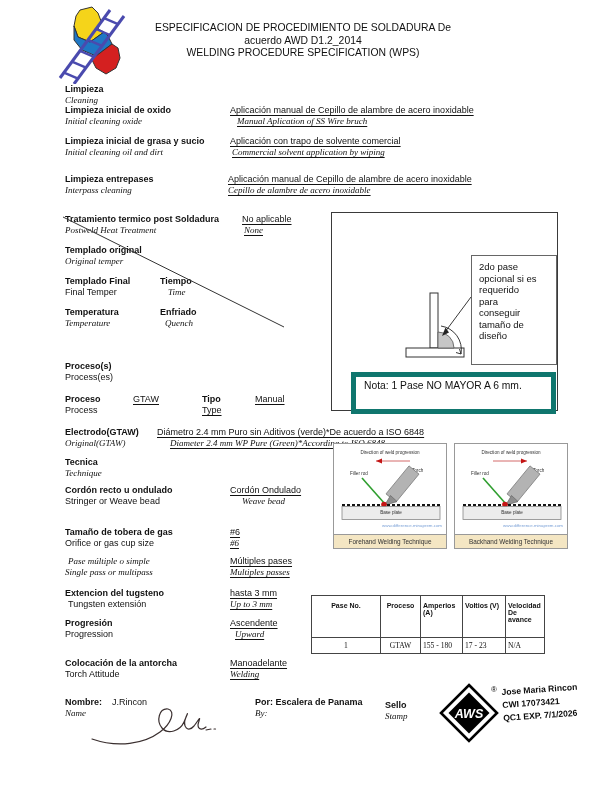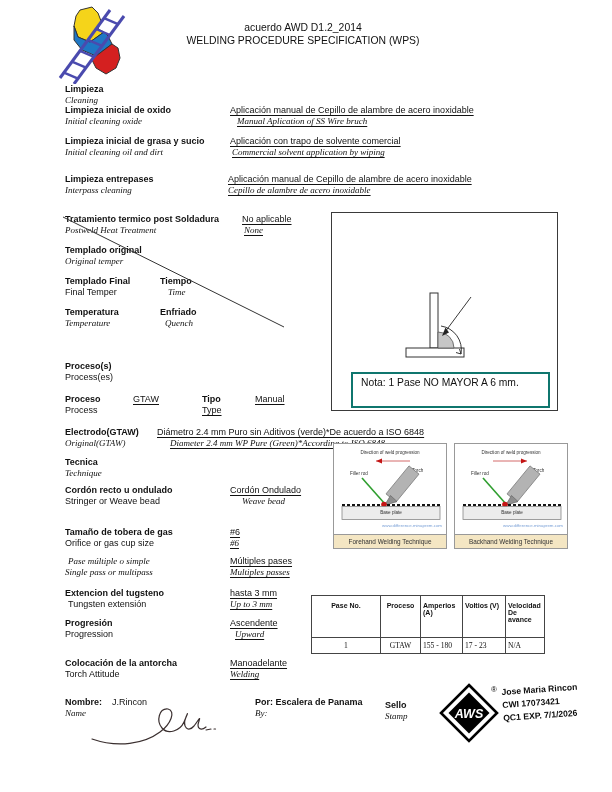--- a/index.html
+++ b/index.html
@@ -8,21 +8,21 @@
   .abs{position:absolute;}
   .pos{position:absolute;top:0;white-space:nowrap;}
   .row{position:absolute;width:612px;font-size:9px;line-height:11px;}
   .b{font-weight:bold;}
   .i{font-style:italic;font-family:Liberation Serif, serif;}
   .u{text-decoration:underline;text-underline-offset:1.5px;}
   .title{left:130px;top:22px;width:346px;text-align:center;font-size:10.4px;line-height:12.6px;}
   .box{position:absolute;border:1.5px solid #3a3a3a;background:#fff;}
   .callout{position:absolute;border:1px solid #666;background:#fff;font-size:9.5px;line-height:11.5px;padding:5px 4px 4px 7px;}
   .callout-inner{width:60px;}
-  .nota{position:absolute;border:2px solid #0f766e;background:#fff;font-size:10.3px;line-height:12.5px;padding:3px 4px 2px 8px;}
+  .nota{position:absolute;border:5px solid #0f766e;background:#fff;font-size:10.3px;line-height:12.5px;padding:3px 4px 2px 8px;}
   .tpanel{position:absolute;width:114px;height:106px;border:1px solid #999;background:#fff;box-sizing:border-box;}
   .t-dir{position:absolute;top:6px;left:0;width:100%;text-align:center;font-size:4.6px;color:#333;}
   .t-lab{position:absolute;font-size:4.6px;color:#333;}
   .t-watermark{position:absolute;right:4px;top:79px;font-size:4.4px;}
   .t-caption{position:absolute;left:0;bottom:0;width:100%;height:14px;border-top:1px solid #999;
              display:flex;align-items:center;justify-content:center;font-size:6.4px;color:#333;box-sizing:border-box;}
   .tbl{position:absolute;left:311px;top:595px;border-collapse:collapse;table-layout:fixed;}
   .tbl th,.tbl td{border:1px solid #444;overflow:hidden;}
   .tbl th{font-size:7px;font-family:"Liberation Sans",sans-serif;font-weight:bold;vertical-align:top;padding:6px 2px 0 2px;}
   .tbl td{font-size:7.6px;font-family:"Liberation Serif",serif;padding:0 2px;height:15px;}
@@ -47,20 +47,21 @@
       <line x1="18" y1="68.6" x2="32" y2="74.6"></line>
       <line x1="26" y1="57.7" x2="40" y2="63.7"></line>
       <line x1="34" y1="46.8" x2="48" y2="52.8"></line>
       <line x1="42" y1="35.9" x2="56" y2="41.9"></line>
       <line x1="50" y1="25" x2="64" y2="31"></line>
       <line x1="58" y1="14.2" x2="72" y2="20.2"></line>
     </g>
   </svg>
 
   <div class="abs title">
+    <div>ESPECIFICACION DE PROCEDIMIENTO DE SOLDADURA De</div>
     <div>acuerdo AWD D1.2_2014</div>
     <div>WELDING PROCEDURE SPECIFICATION (WPS)</div>
   </div>
 
   <div class="row" style="top:84px">
     <span class="pos b" style="left:65px">Limpieza</span>
     <span class="pos i" style="left:65px;top:11px">Cleaning</span>
   </div>
 
   <div class="row" style="top:105px">
@@ -117,20 +118,23 @@
   <div class="box" style="left:331px;top:212px;width:225px;height:197px">
     <svg width="225" height="197">
       <rect x="98" y="80" width="8" height="55" fill="#fff" stroke="#333" stroke-width="1"></rect>
       <rect x="74" y="135" width="58" height="9" fill="#fff" stroke="#333" stroke-width="1"></rect>
       <path d="M106,135 L106,119 A16,16 0 0 1 122,135 Z" fill="#c6c6c6" stroke="#555" stroke-width="0.8"></path>
       <path d="M109,113 A24,24 0 0 1 129,141" fill="none" stroke="#222" stroke-width="0.9"></path>
       <path d="M129,141 l-5,-1.5 M129,141 l-1.5,-5" stroke="#222" stroke-width="0.9" fill="none"></path>
       <line x1="139" y1="84" x2="113" y2="119" stroke="#222" stroke-width="0.9"></line>
       <polygon points="110,123 117,119.5 113.5,114.5" fill="#222"></polygon>
     </svg>
+    <div class="callout" style="left:139px;top:42px;width:73px;height:99px;box-sizing:content-box">
+      <div class="callout-inner">2do pase opcional si es requerido para conseguir tamaño de diseño</div>
+    </div>
     <div class="nota" style="left:19px;top:159px;width:183px;height:27px">
       <div>Nota: 1 Pase NO MAYOR A 6 mm.</div>
     </div>
   </div>
 
   <div class="row" style="top:361px">
     <span class="pos b" style="left:65px">Proceso(s)</span>
     <span class="pos" style="left:65px;top:11px">Process(es)</span>
   </div>
 

